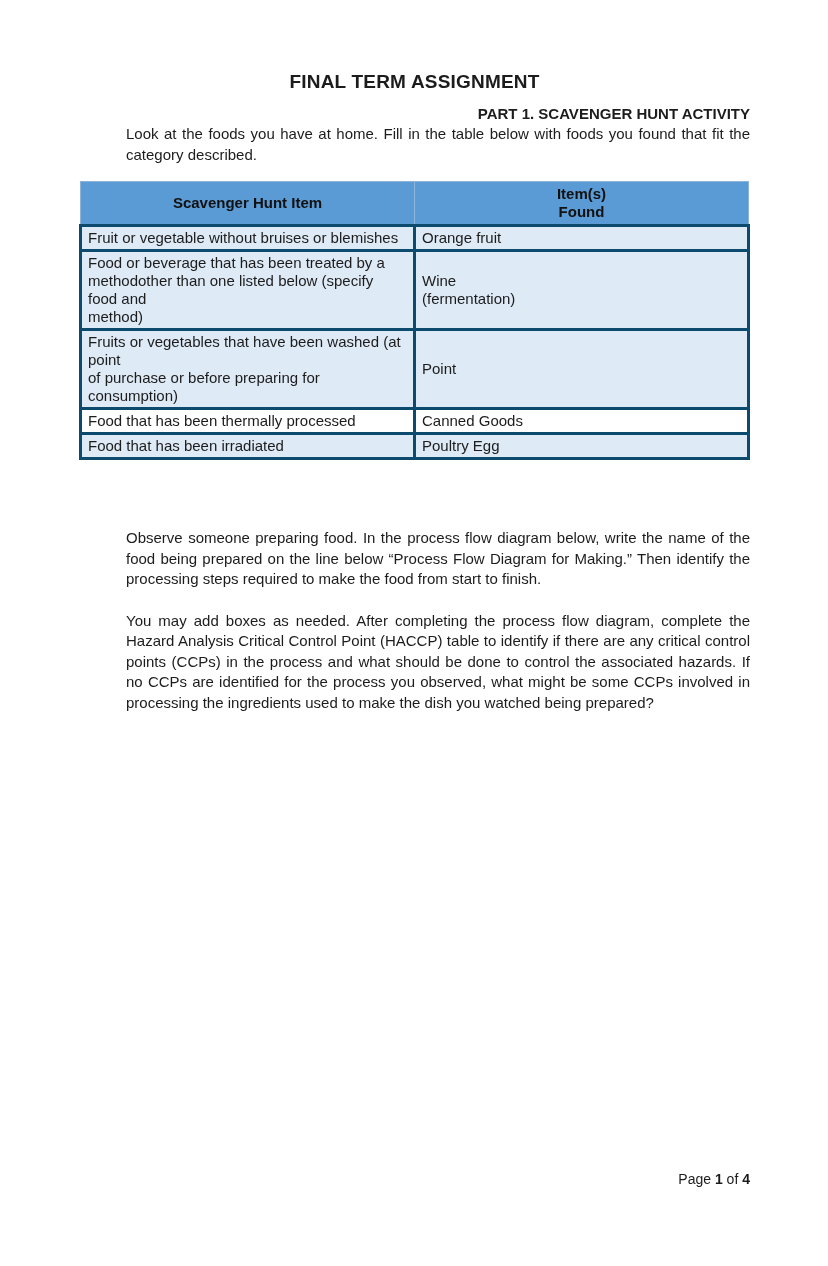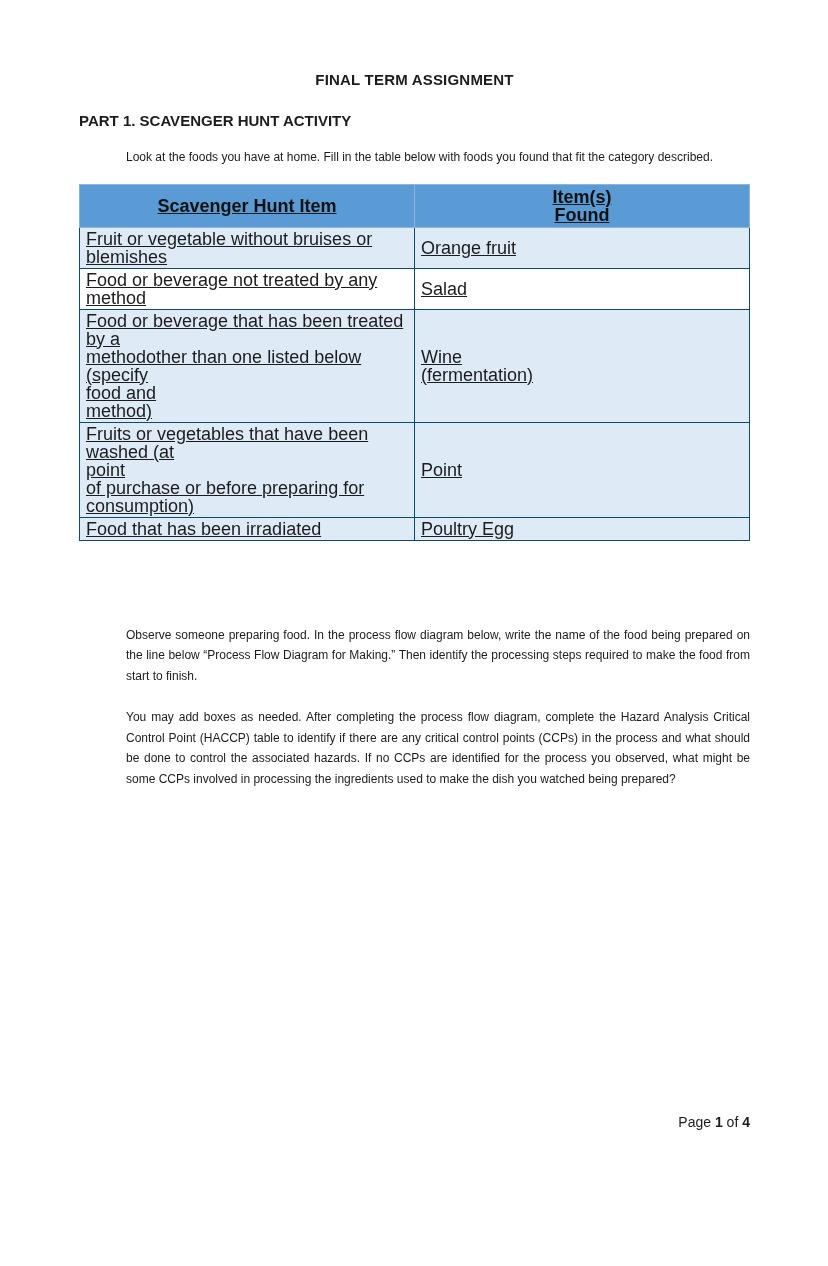--- a/index.html
+++ b/index.html
@@ -11,77 +11,77 @@
     font-family: "Liberation Sans", sans-serif;
     color: #1c1c1c;
     box-sizing: border-box;
     overflow: hidden;
   }
   .content {
     padding: 71px 78px 0 79px;
     box-sizing: border-box;
   }
   .doc-title {
-    font-size: 15px;
+    font-size: 19px;
     font-weight: 700;
     text-align: center;
     letter-spacing: 0.2px;
   }
   .section-heading {
     font-size: 15px;
     font-weight: 700;
-    margin-top: 24px;
+    margin-top: 12px;
+    text-align: right;
   }
   .para {
-    font-size: 12px;
+    font-size: 15px;
     line-height: 20.5px;
-    margin: 18px 0 0 47px;
+    margin: 2px 0 0 47px;
     text-align: justify;
   }
   .para.spaced { margin-top: 21px; }
   table.scavenger-table {
     border-collapse: collapse;
     width: 671px;
     margin-top: 16px;
-    font-size: 18px;
+    font-size: 15px;
     table-layout: fixed;
-    text-decoration: underline;
   }
   table.scavenger-table th {
     background: #5b9bd5;
     border: 1px solid #8eb4d9;
     font-weight: 700;
     text-align: center;
     vertical-align: middle;
     padding: 3px 4px;
     line-height: 18px;
     white-space: pre-line;
     color: #111111;
   }
   table.scavenger-table td {
-    border: 1px solid #0c4a6e;
+    border: 3px solid #0c4a6e;
     padding: 2px 6px;
     vertical-align: middle;
     line-height: 18px;
     white-space: pre-line;
   }
   td.item-cell {
     width: 330px;
     text-align: left;
     padding-left: 8px;
   }
   td.found-cell {
     text-align: left;
   }
   tbody tr.band { background: #deeaf6; }
   tbody tr.plain { background: #ffffff; }
   .part2-gap { height: 66px; }
   .footer {
     position: absolute;
-    top: 1114px;
+    top: 1171px;
     right: 78px;
     font-size: 14px;
     color: #1c1c1c;
   }
   .footer span, .footer b { white-space: pre; }
 </style>
 </head>
 <body>
 
 <div class="page">
@@ -99,38 +99,38 @@
           <th>Scavenger Hunt Item</th>
           <th>Item(s)
 Found</th>
         </tr>
       </thead>
       <tbody>
         <tr class="band">
           <td class="item-cell">Fruit or vegetable without bruises or blemishes</td>
           <td class="found-cell">Orange fruit</td>
         </tr>
-        <tr class="plain">
-          <td class="item-cell">Food or beverage not treated by any method</td>
-          <td class="found-cell">Salad</td>
-        </tr>
         <tr class="band">
           <td class="item-cell">Food or beverage that has been treated by a
 methodother than one listed below (specify
 food and
 method)</td>
           <td class="found-cell">Wine
 (fermentation)</td>
         </tr>
         <tr class="band">
           <td class="item-cell">Fruits or vegetables that have been washed (at
 point
 of purchase or before preparing for
 consumption)</td>
           <td class="found-cell">Point</td>
+        </tr>
+        <tr class="plain">
+          <td class="item-cell">Food that has been thermally processed</td>
+          <td class="found-cell">Canned Goods</td>
         </tr>
         <tr class="band">
           <td class="item-cell">Food that has been irradiated</td>
           <td class="found-cell">Poultry Egg</td>
         </tr>
       </tbody>
     </table>
 
     <div class="part2-gap"></div>
 

